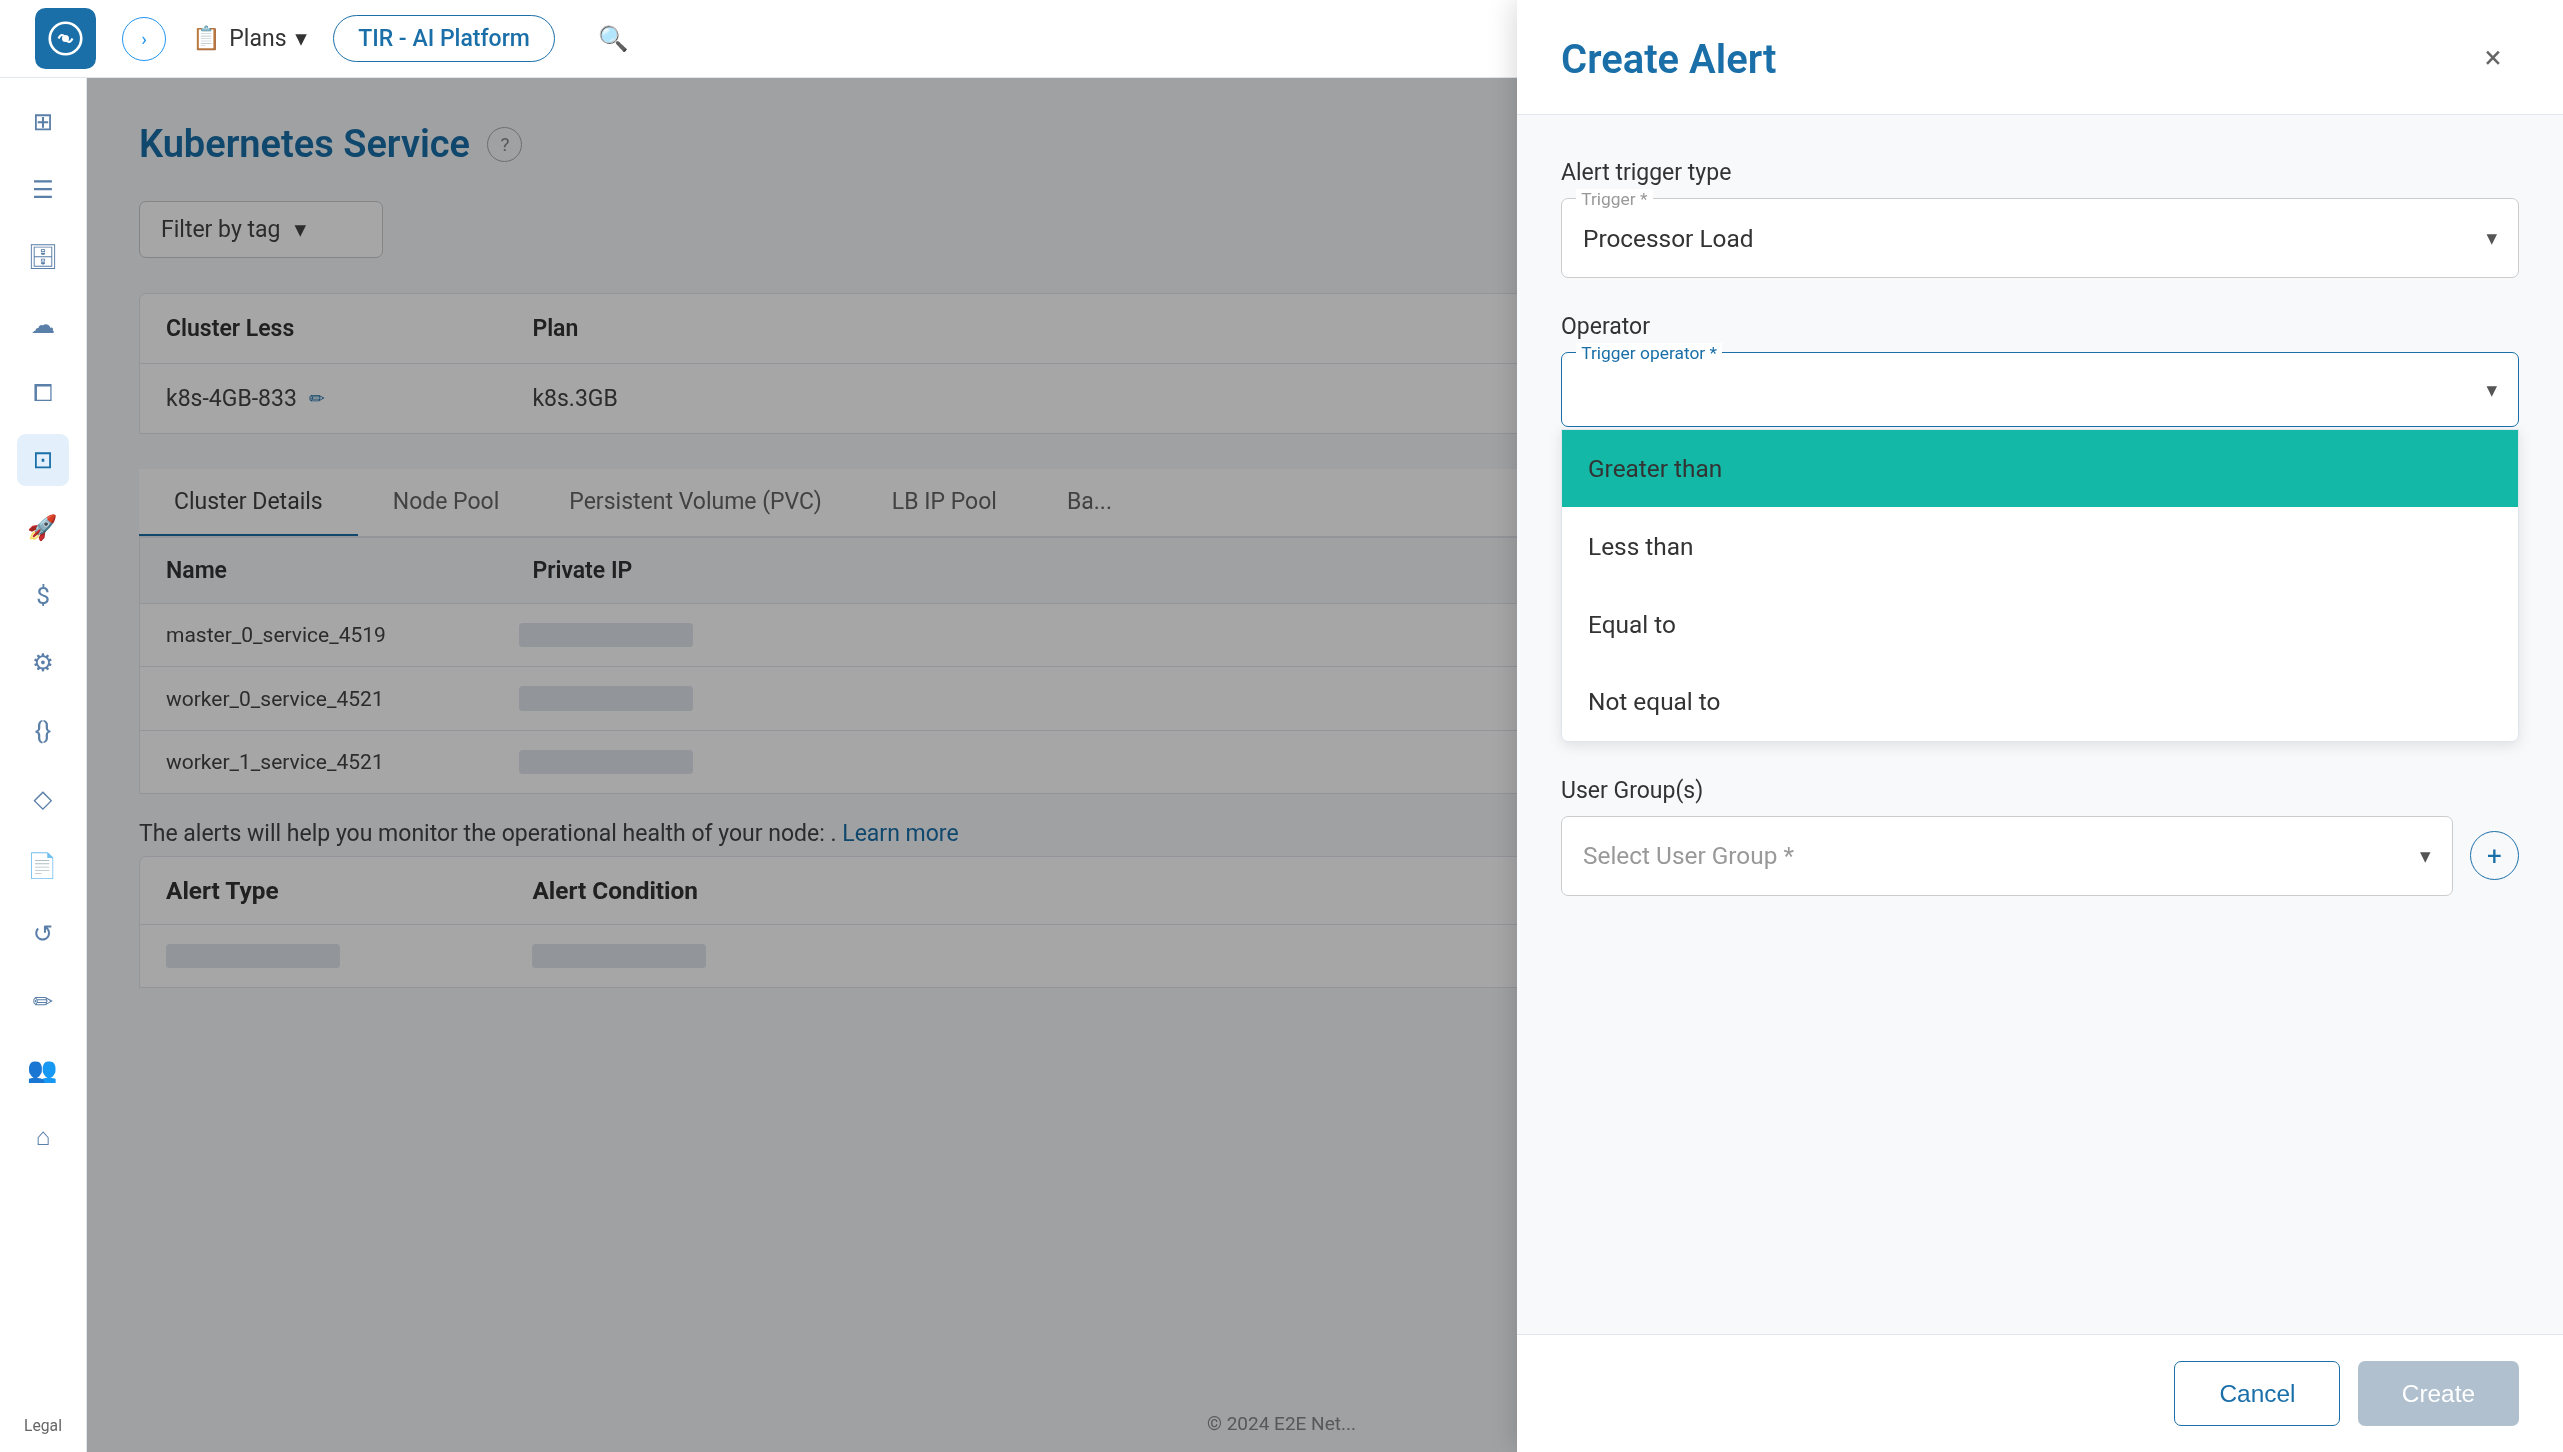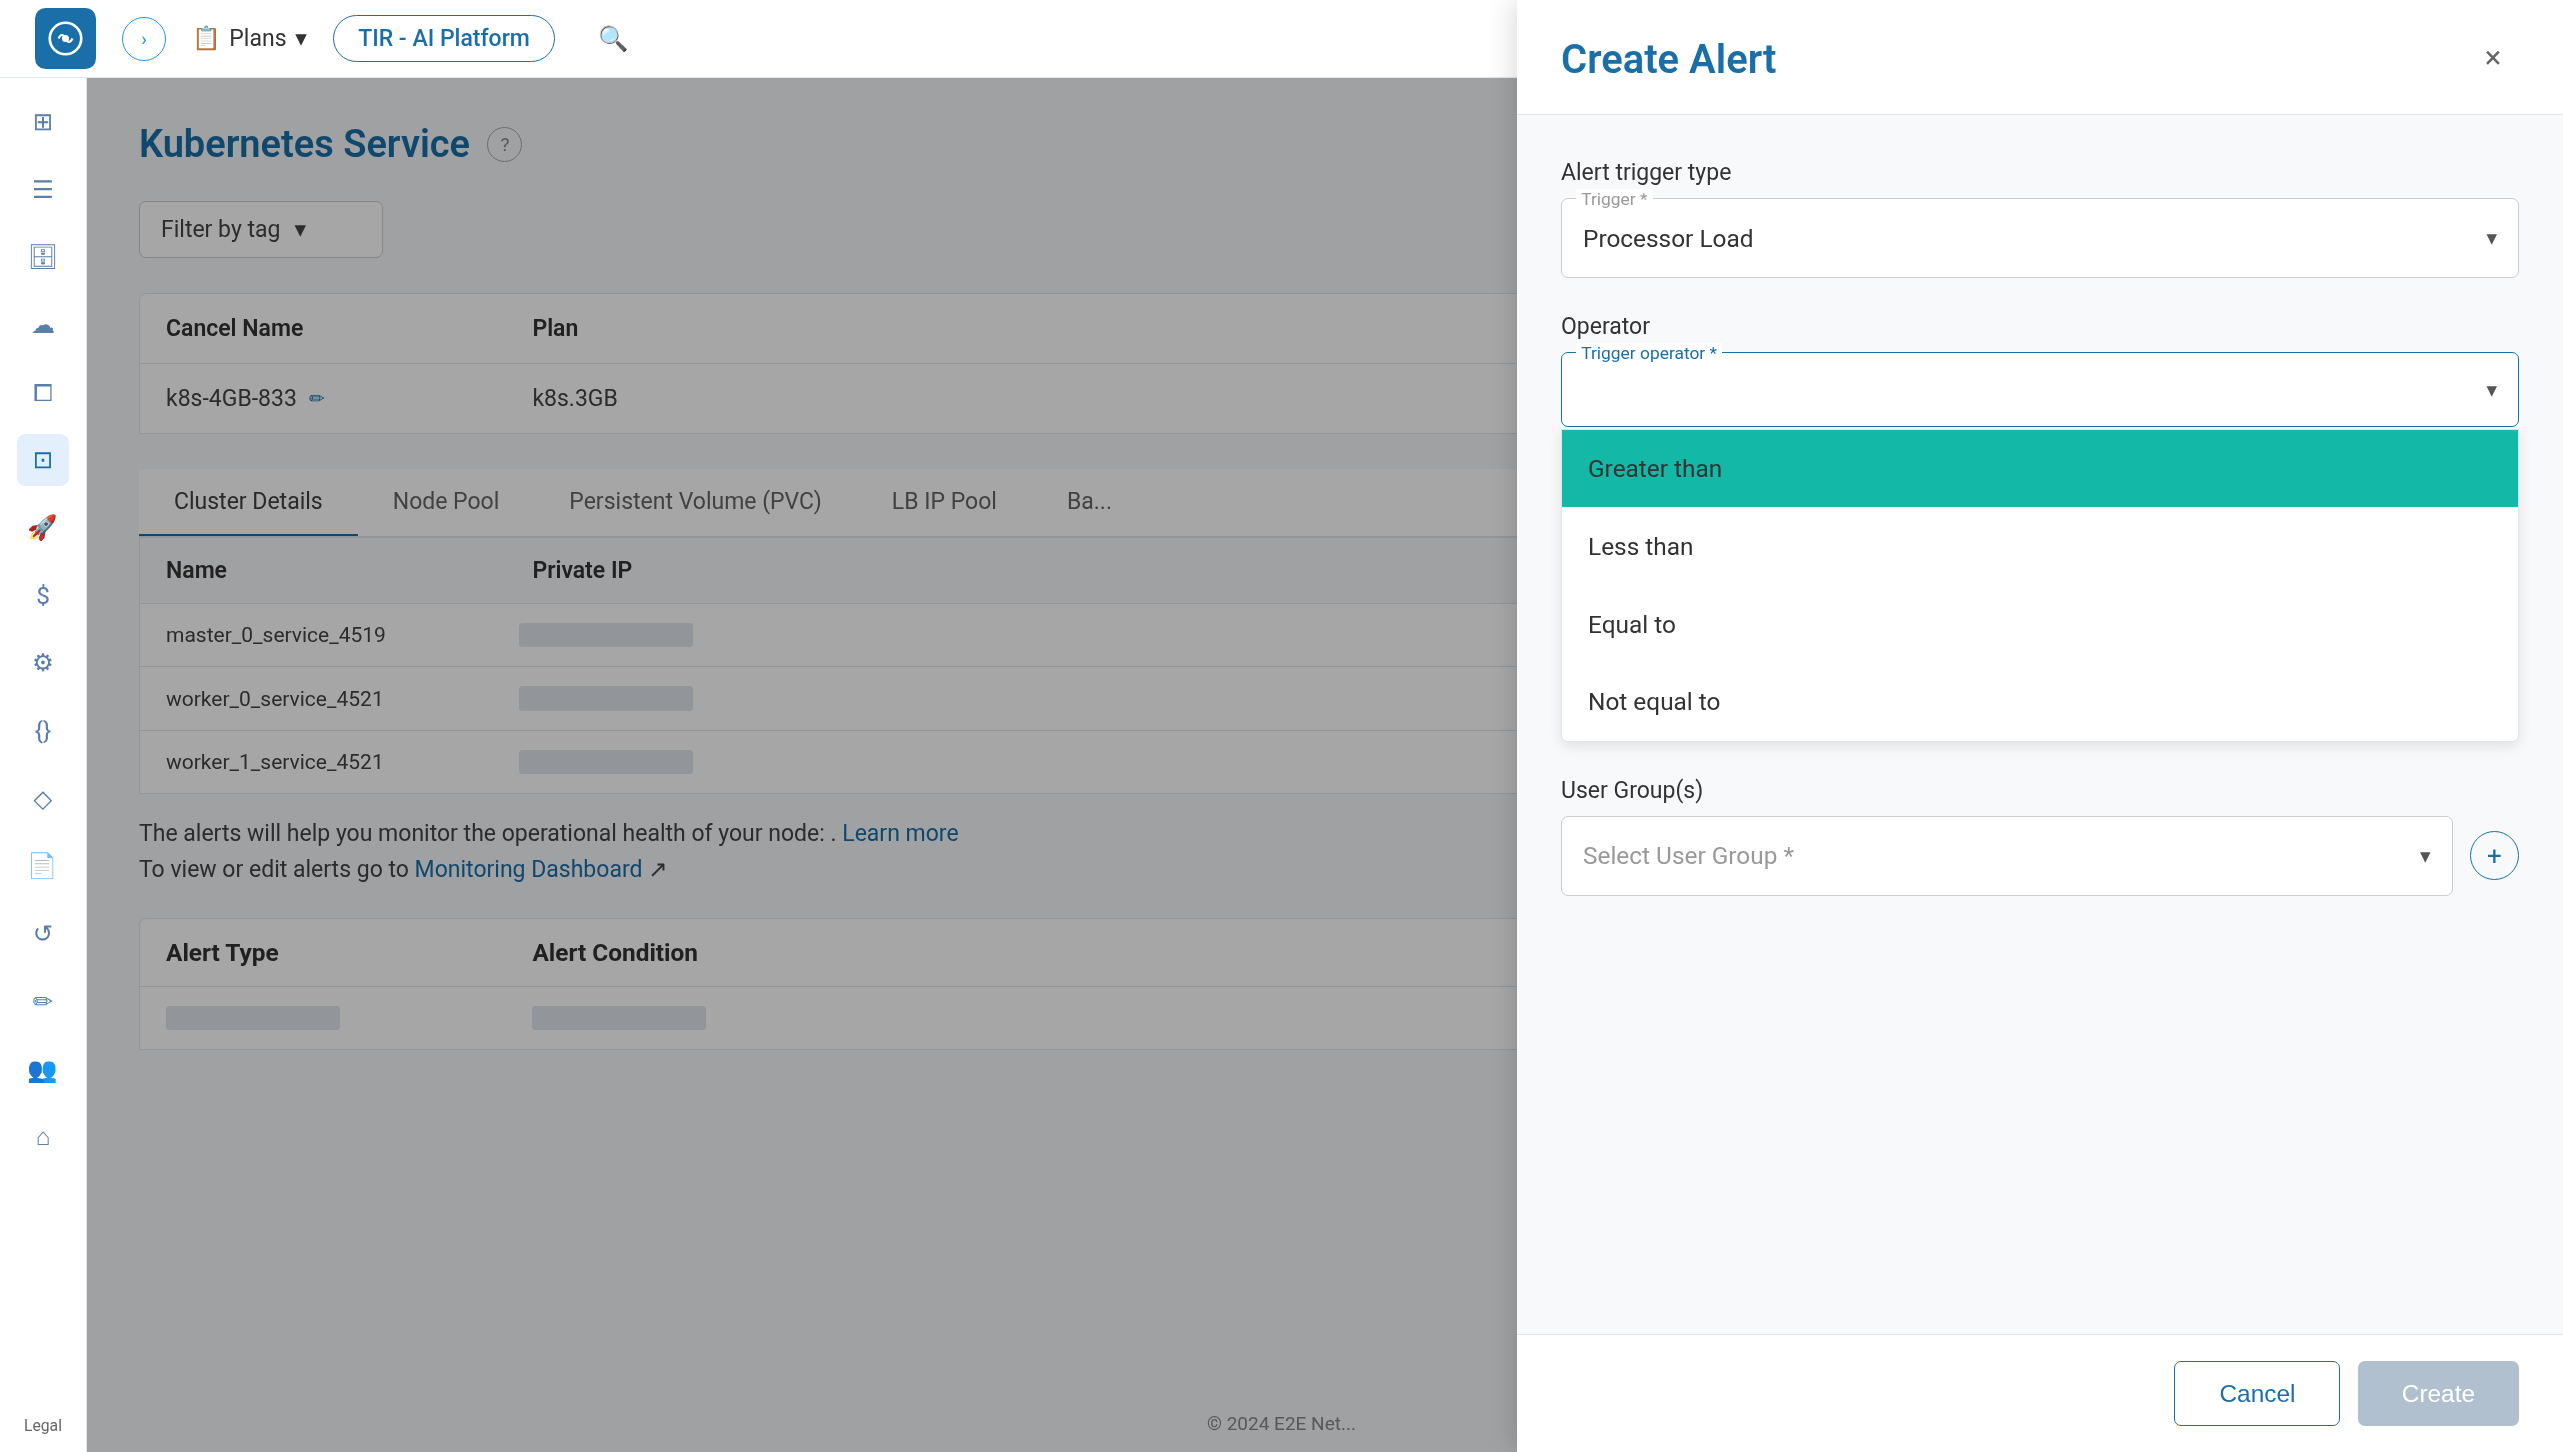--- a/index.html
+++ b/index.html
@@ -481,21 +481,21 @@
   </div>
 
   <div class="filter-row">
     <div class="filter-dropdown">
       <span>Filter by tag</span>
       <span>▾</span>
     </div>
   </div>
 
   <div class="table-header-row">
-    <div>Cancel Name</div>
+    <div>Cluster Less</div>
     <div>Plan</div>
     <div></div>
   </div>
   <div class="table-row">
     <div class="cluster-name-cell">
       <span>k8s-4GB-833</span>
       <span class="edit-icon">✏</span>
     </div>
     <div>k8s.3GB</div>
     <div></div>
@@ -532,25 +532,20 @@
     <div>worker_1_service_4521</div>
     <div>
         <div class="blurred-cell"></div>
       </div>
     <div></div>
   </div>
 
   <div class="alert-info-text">
     <span>The alerts will help you monitor the operational health of your node: .</span>
     <a href="#">Learn more</a>
-  </div>
-  <div class="monitoring-link">
-    <span>To view or edit alerts go to</span>
-    <a href="#">Monitoring Dashboard</a>
-    <span> ↗</span>
   </div>
 
   <div class="alert-table-header">
     <div>Alert Type</div>
     <div>Alert Condition</div>
     <div></div>
   </div>
   <div class="alert-table-row">
     <div>
         <div class="blurred-cell"></div>

